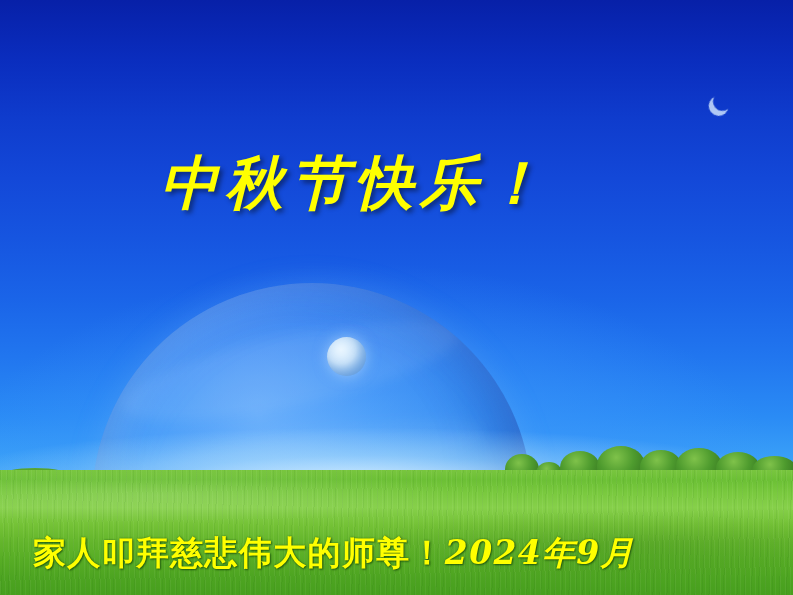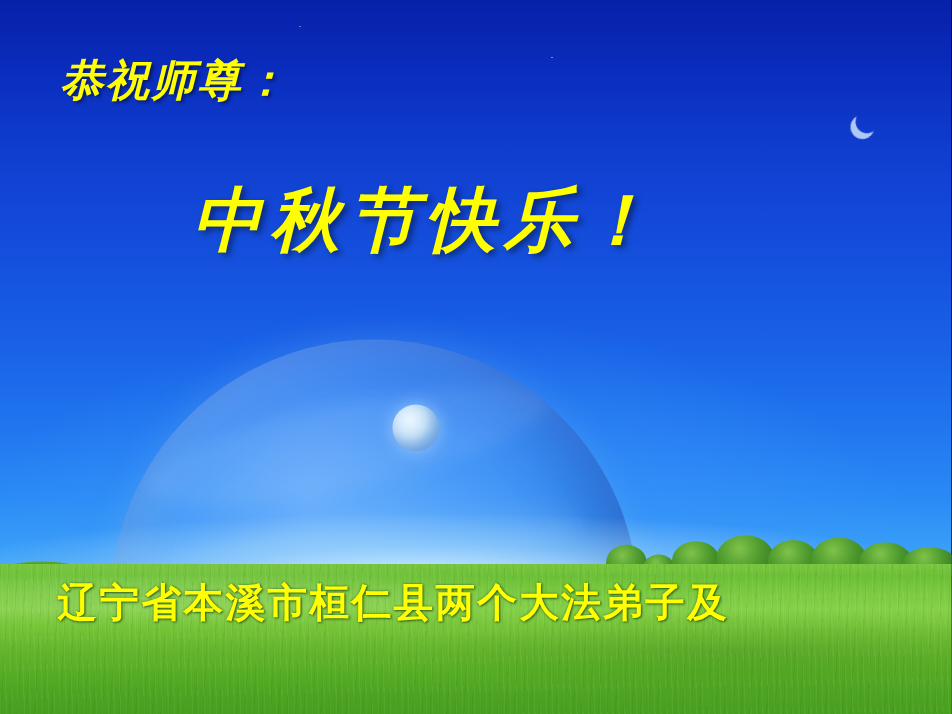--- a/index.html
+++ b/index.html
@@ -258,17 +258,16 @@
     <div class="tree" style="left:640px;width:42px;  height:34px;"></div>
     <div class="tree" style="left:676px;width:46px;  height:36px;"></div>
     <div class="tree" style="left:716px;width:44px;  height:32px;"></div>
     <div class="tree" style="left:752px;width:45px;  height:28px;"></div>
   </div>
 
   <div class="field">
     <div class="field-texture"></div>
   </div>
 
-  <div class="cn" id="greeting-line">恭祝师尊：</div>
   <div class="cn" id="main-wish">中秋节快乐！</div>
-  <div class="cn" id="signature-line1">辽宁省本溪市桓仁县两个大法弟子及</div>
+  <div class="cn" id="signature-line2"><span>家人叩拜慈悲伟大的师尊！</span><span class="date">2024年9月</span></div>
 
 </div>
 
 </body></html>

